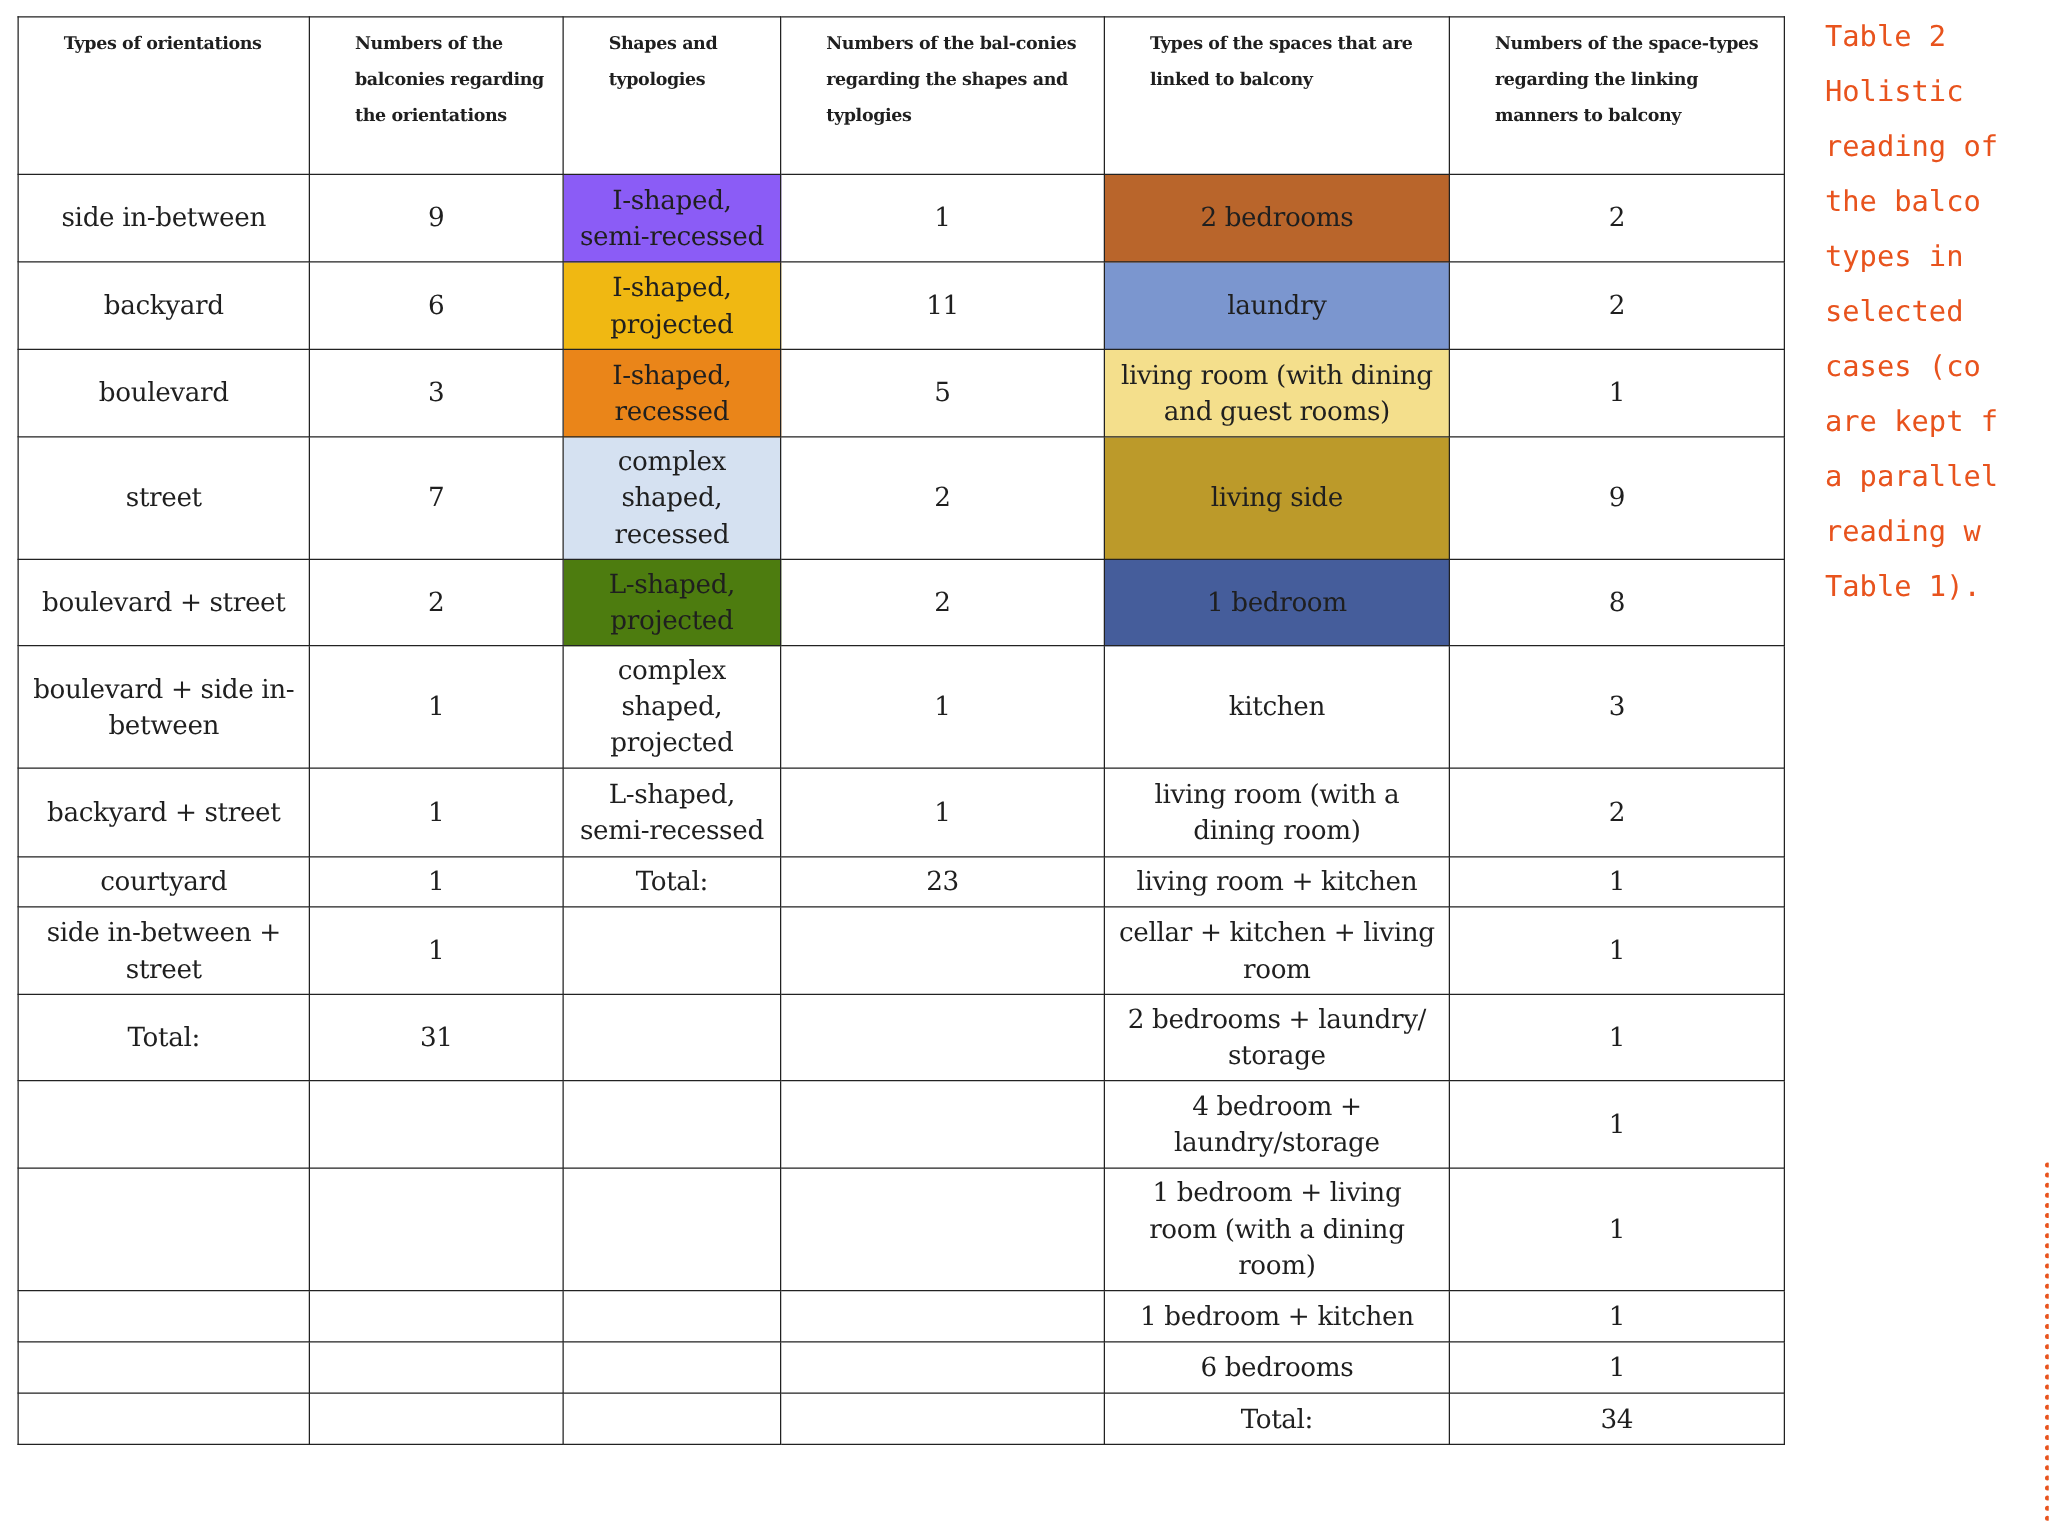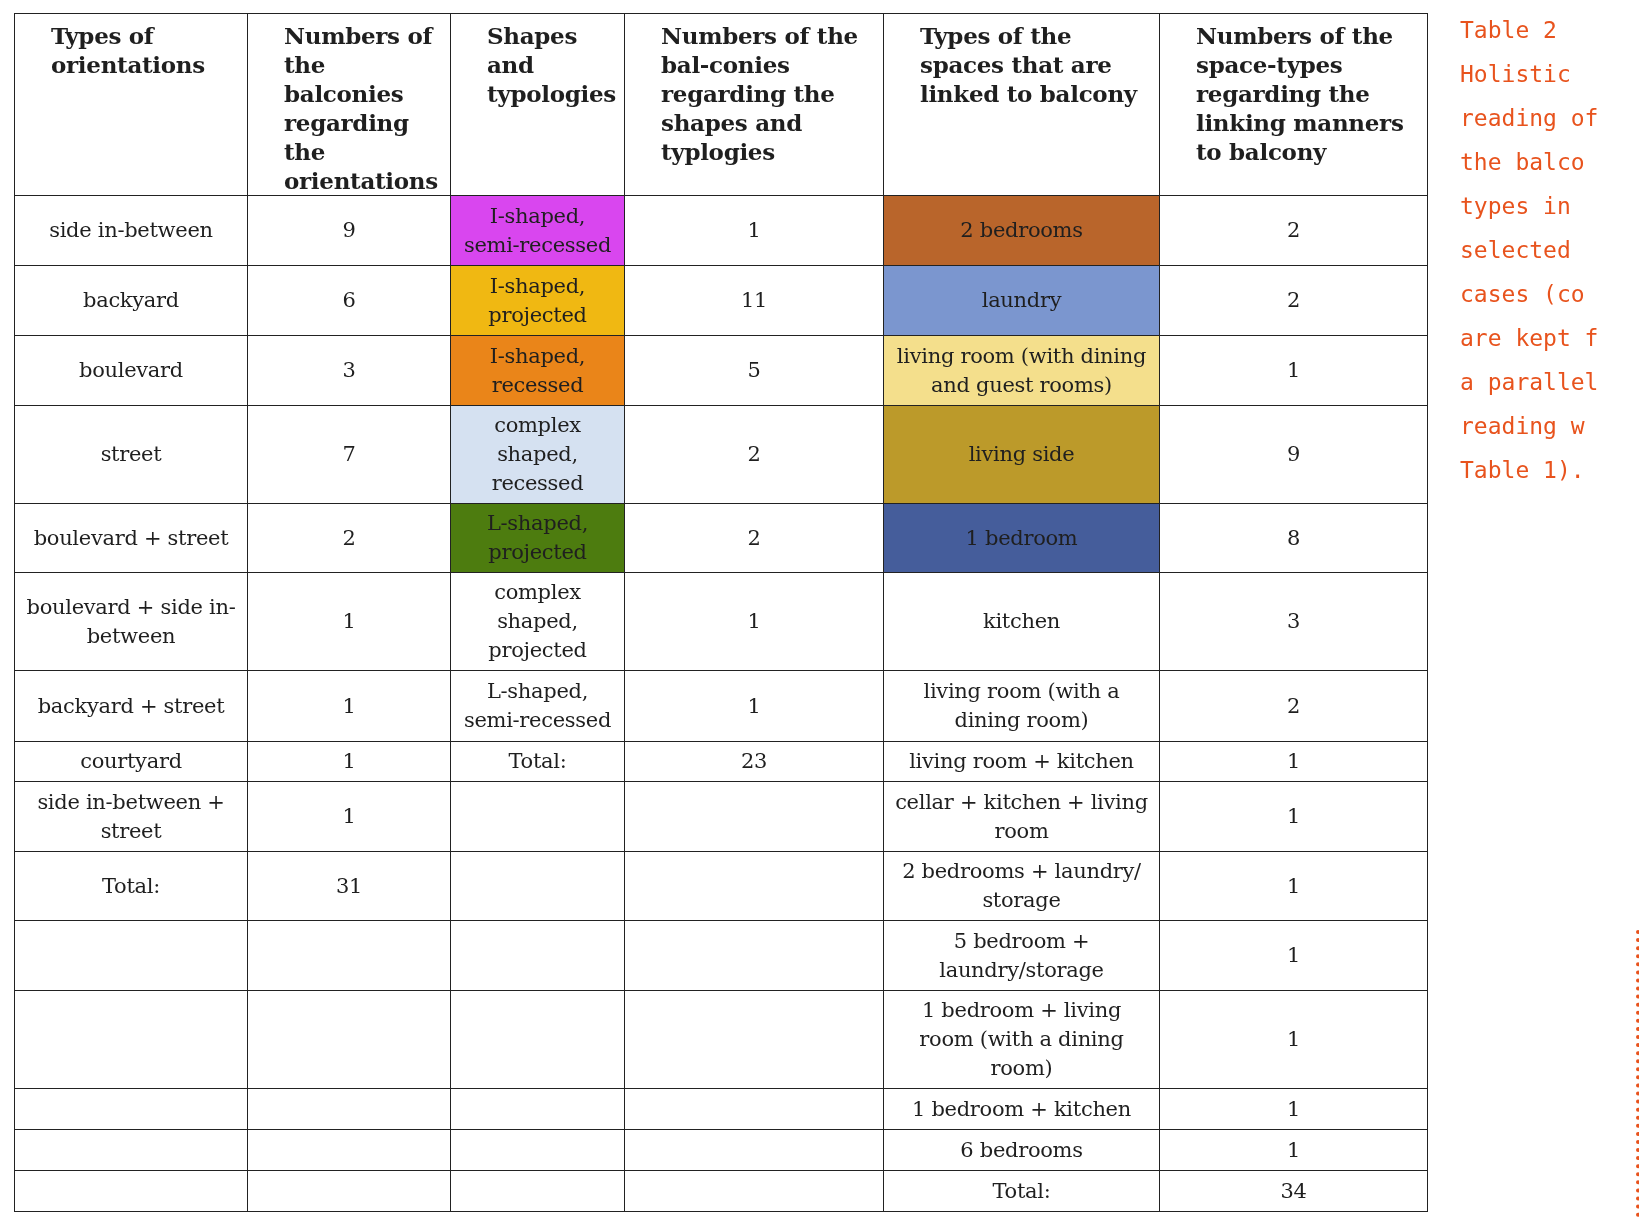--- a/index.html
+++ b/index.html
@@ -1,19 +1,19 @@
 <!DOCTYPE html>
 <html><head>
 <meta charset="utf-8">
 <style>
   html, body { margin:0; padding:0; background:#ffffff; }
   body { width:1639px; height:1217px; position:relative; overflow:hidden; font-family:"DejaVu Serif", serif; color:#1f1f1f; }
   table.main { position:absolute; left:14px; top:13px; border-collapse:collapse; table-layout:fixed; width:1413px; }
   table.main td, table.main th { border:1.5px solid #222; padding:0 10px; font-size:21px; line-height:29px; text-align:center; vertical-align:middle; font-weight:normal; letter-spacing:-0.3px; }
-  table.main th { text-align:left; vertical-align:top; padding-top:7px; font-weight:bold; font-size:23px; line-height:29px;padding-left:36px; }
+  table.main th { text-align:left; vertical-align:top; padding-top:7px; font-weight:bold; font-size:14px; line-height:29px;padding-left:36px; }
   .caption { position:absolute; left:1460px; top:8px; width:180px; font-family:"DejaVu Sans Mono", monospace; color:#e8531d; font-size:23px; line-height:44px; white-space:nowrap; }
   .caption .ttl { font-weight:normal; display:block; }
   .edge-text { position:absolute; left:1636px; top:930px; width:4px; height:287px; border-left:4px dotted #e8531d; }
 </style>
 </head>
 <body>
 
 <table class="main">
   <colgroup>
     <col style="width:233px">
@@ -30,21 +30,21 @@
       <th>Shapes and typologies</th>
       <th>Numbers of the bal-conies regarding the shapes and typlogies</th>
       <th>Types of the spaces that are linked to balcony</th>
       <th>Numbers of the space-types regarding the linking manners to balcony</th>
     </tr>
   </thead>
   <tbody id="tbody">
       <tr style="height: 70px;">
         <td>side in-between</td>
         <td>9</td>
-        <td style="background: #d946ef;">I-shaped, semi-recessed</td>
+        <td style="background: #8b5cf6;">I-shaped, semi-recessed</td>
         <td>1</td>
         <td style="background: rgb(185, 101, 43);">2 bedrooms</td>
         <td>2</td>
       </tr>
       <tr style="height: 70px;">
         <td>backyard</td>
         <td>6</td>
         <td style="background: rgb(240, 184, 18);">I-shaped, projected</td>
         <td>11</td>
         <td style="background: rgb(123, 150, 207);">laundry</td>
@@ -112,21 +112,21 @@
         <td></td>
         <td></td>
         <td>2 bedrooms + laundry/ storage</td>
         <td>1</td>
       </tr>
       <tr style="height: 70px;">
         <td></td>
         <td></td>
         <td></td>
         <td></td>
-        <td>5 bedroom + laundry/storage</td>
+        <td>4 bedroom + laundry/storage</td>
         <td>1</td>
       </tr>
       <tr style="height: 98px;">
         <td></td>
         <td></td>
         <td></td>
         <td></td>
         <td>1 bedroom + living room (with a dining room)</td>
         <td>1</td>
       </tr>

